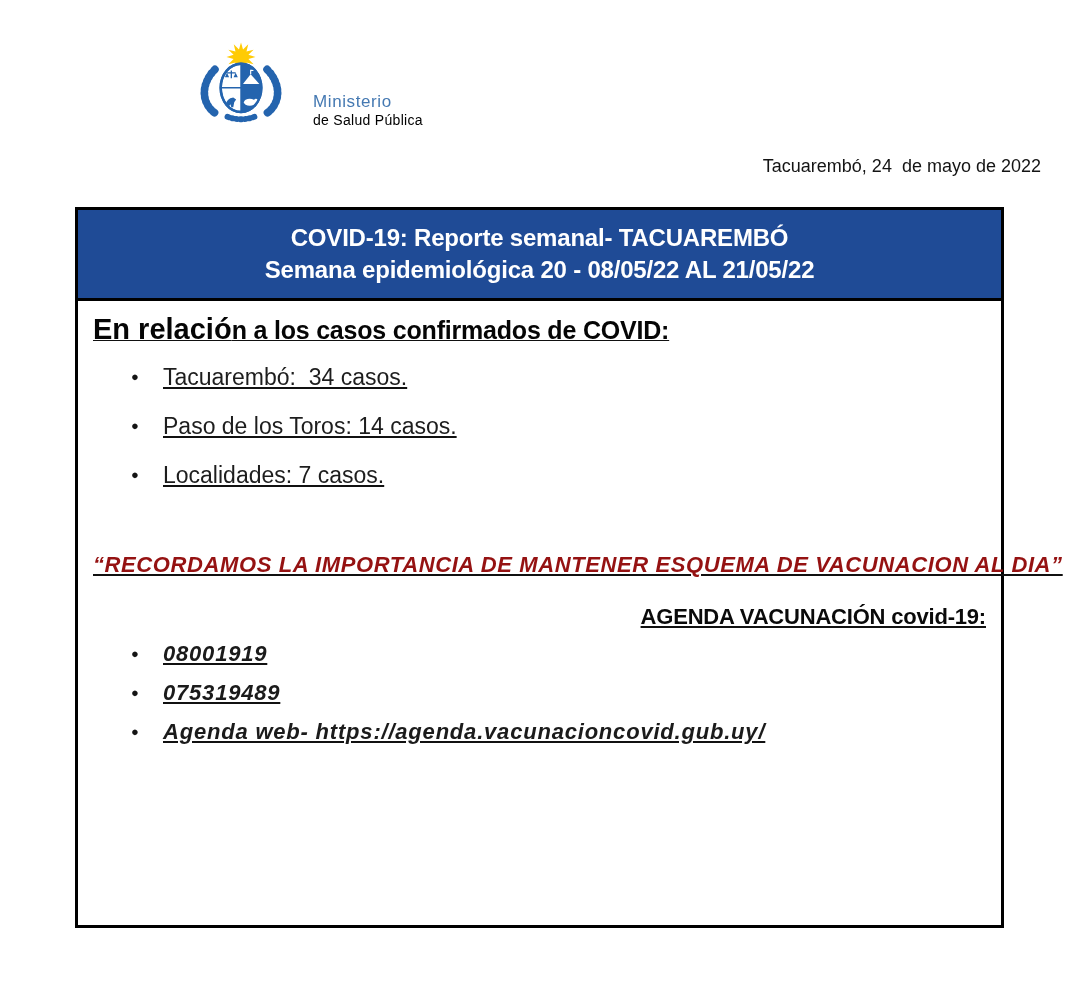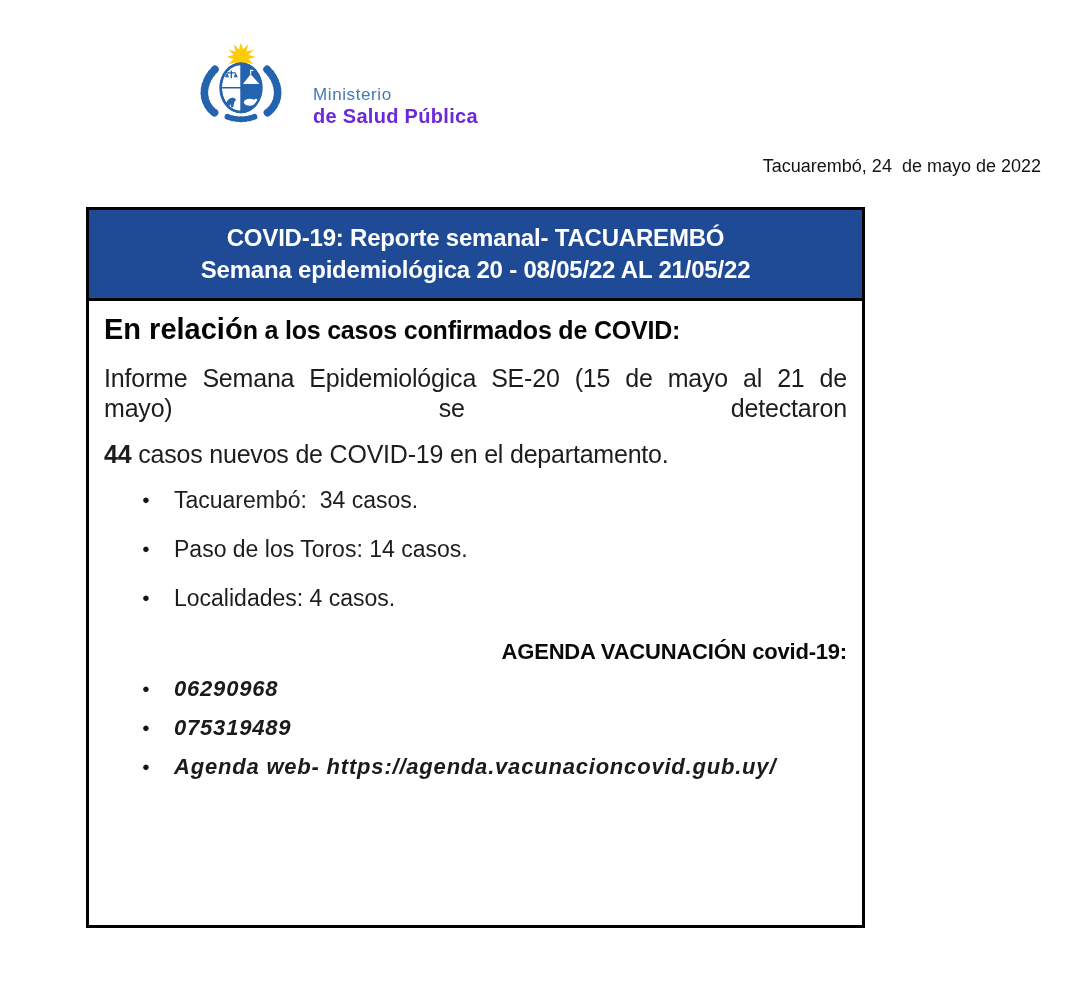--- a/index.html
+++ b/index.html
@@ -5,35 +5,35 @@
   * { margin:0; padding:0; box-sizing:border-box; }
   html,body { width:1080px; height:1000px; background:#ffffff;
               font-family:"Liberation Sans", sans-serif; color:#111; }
   body { position:relative; overflow:hidden; }
 
   
   .logo-group { position:absolute; left:183px; top:42px; display:flex; align-items:flex-end; }
   .coat-svg { width:116px; height:82px; }
   .ministry-text { margin-left:14px; padding-top:17px; line-height:1.15; }
   .ministry-line1 { font-size:17px; color:#4579B2; letter-spacing:0.6px; }
-  .ministry-line2 { font-size:20px; font-weight:bold; color:#6d28d9; letter-spacing:0.3px; }
+  .ministry-line2 { font-size:14px; font-weight:normal; color:#000000; letter-spacing:0.3px; }
 
   
   .date-line { position:absolute; top:156px; right:39px; font-size:18px; color:#141414;
                white-space:pre; }
 
   
-  .report-box { position:absolute; left:75px; top:207px; width:779px; height:721px;
-                border:3px solid #000; background:#fff;margin-left:11px; }
+  .report-box { position:absolute; left:75px; top:207px; width:929px; height:721px;
+                border:3px solid #000; background:#fff; }
   .box-header { background:#1F4B96; color:#fff; height:91px; border-bottom:3px solid #000;
                 display:flex; flex-direction:column; justify-content:center; align-items:center;
                 gap:2px; }
   .header-line { font-weight:bold; font-size:24px; letter-spacing:-0.2px; line-height:30px; }
 
-  .box-content { padding:0 15px; }
+  .box-content { padding:0 15px;text-decoration:underline; }
 
   .section-title { margin-top:12px; font-weight:bold; color:#050505; white-space:nowrap; }
   .st-part1 { font-size:29px; }
   .st-part2 { font-size:25px; letter-spacing:-0.2px; }
 
   .paragraph { font-size:25px; color:#1d1d1d; letter-spacing:-0.2px; }
   .p-line1 { margin-top:17px; line-height:30px; text-align:justify; text-align-last:justify; }
   .p-line2 { margin-top:16px; line-height:30px; }
   .p-bold { font-weight:bold; }
   .pre-space { white-space:pre; }
@@ -114,38 +114,33 @@
     <div class="header-line">COVID-19: Reporte semanal- TACUAREMBÓ</div>
     <div class="header-line">Semana epidemiológica 20 - 08/05/22 AL 21/05/22</div>
   </div>
 
   <div class="box-content">
 
     <div class="section-title">
       <span class="st-part1">En relació</span><span class="st-part2">n a los casos confirmados de COVID:</span>
     </div>
 
-    <div class="paragraph">
-      <div class="p-line1">Informe Semana Epidemiológica SE-20 (15 de mayo al 21 de mayo) se detectaron</div>
-      <div class="p-line2">
-        <span class="p-bold">44</span><span class="pre-space"> casos nuevos de COVID-19 en el departamento.</span>
-      </div>
-    </div>
 
     <ul class="doc-list case-list">
       <li>Tacuarembó:  34 casos.</li>
       <li>Paso de los Toros: 14 casos.</li>
-      <li>Localidades: 4 casos.</li>
+      <li>Localidades: 7 casos.</li>
     </ul>
 
+    <div class="reminder">“RECORDAMOS LA IMPORTANCIA DE MANTENER ESQUEMA DE VACUNACION AL DIA”</div>
 
     <div class="agenda-title">AGENDA VACUNACIÓN covid-19:</div>
 
     <ul class="doc-list agenda-list">
-      <li>06290968</li>
+      <li>08001919</li>
       <li>075319489</li>
       <li>
         <span class="agenda-link">Agenda web- https://agenda.vacunacioncovid.gub.uy/</span>
       </li>
     </ul>
 
   </div>
 </div>
 
 </body></html>

